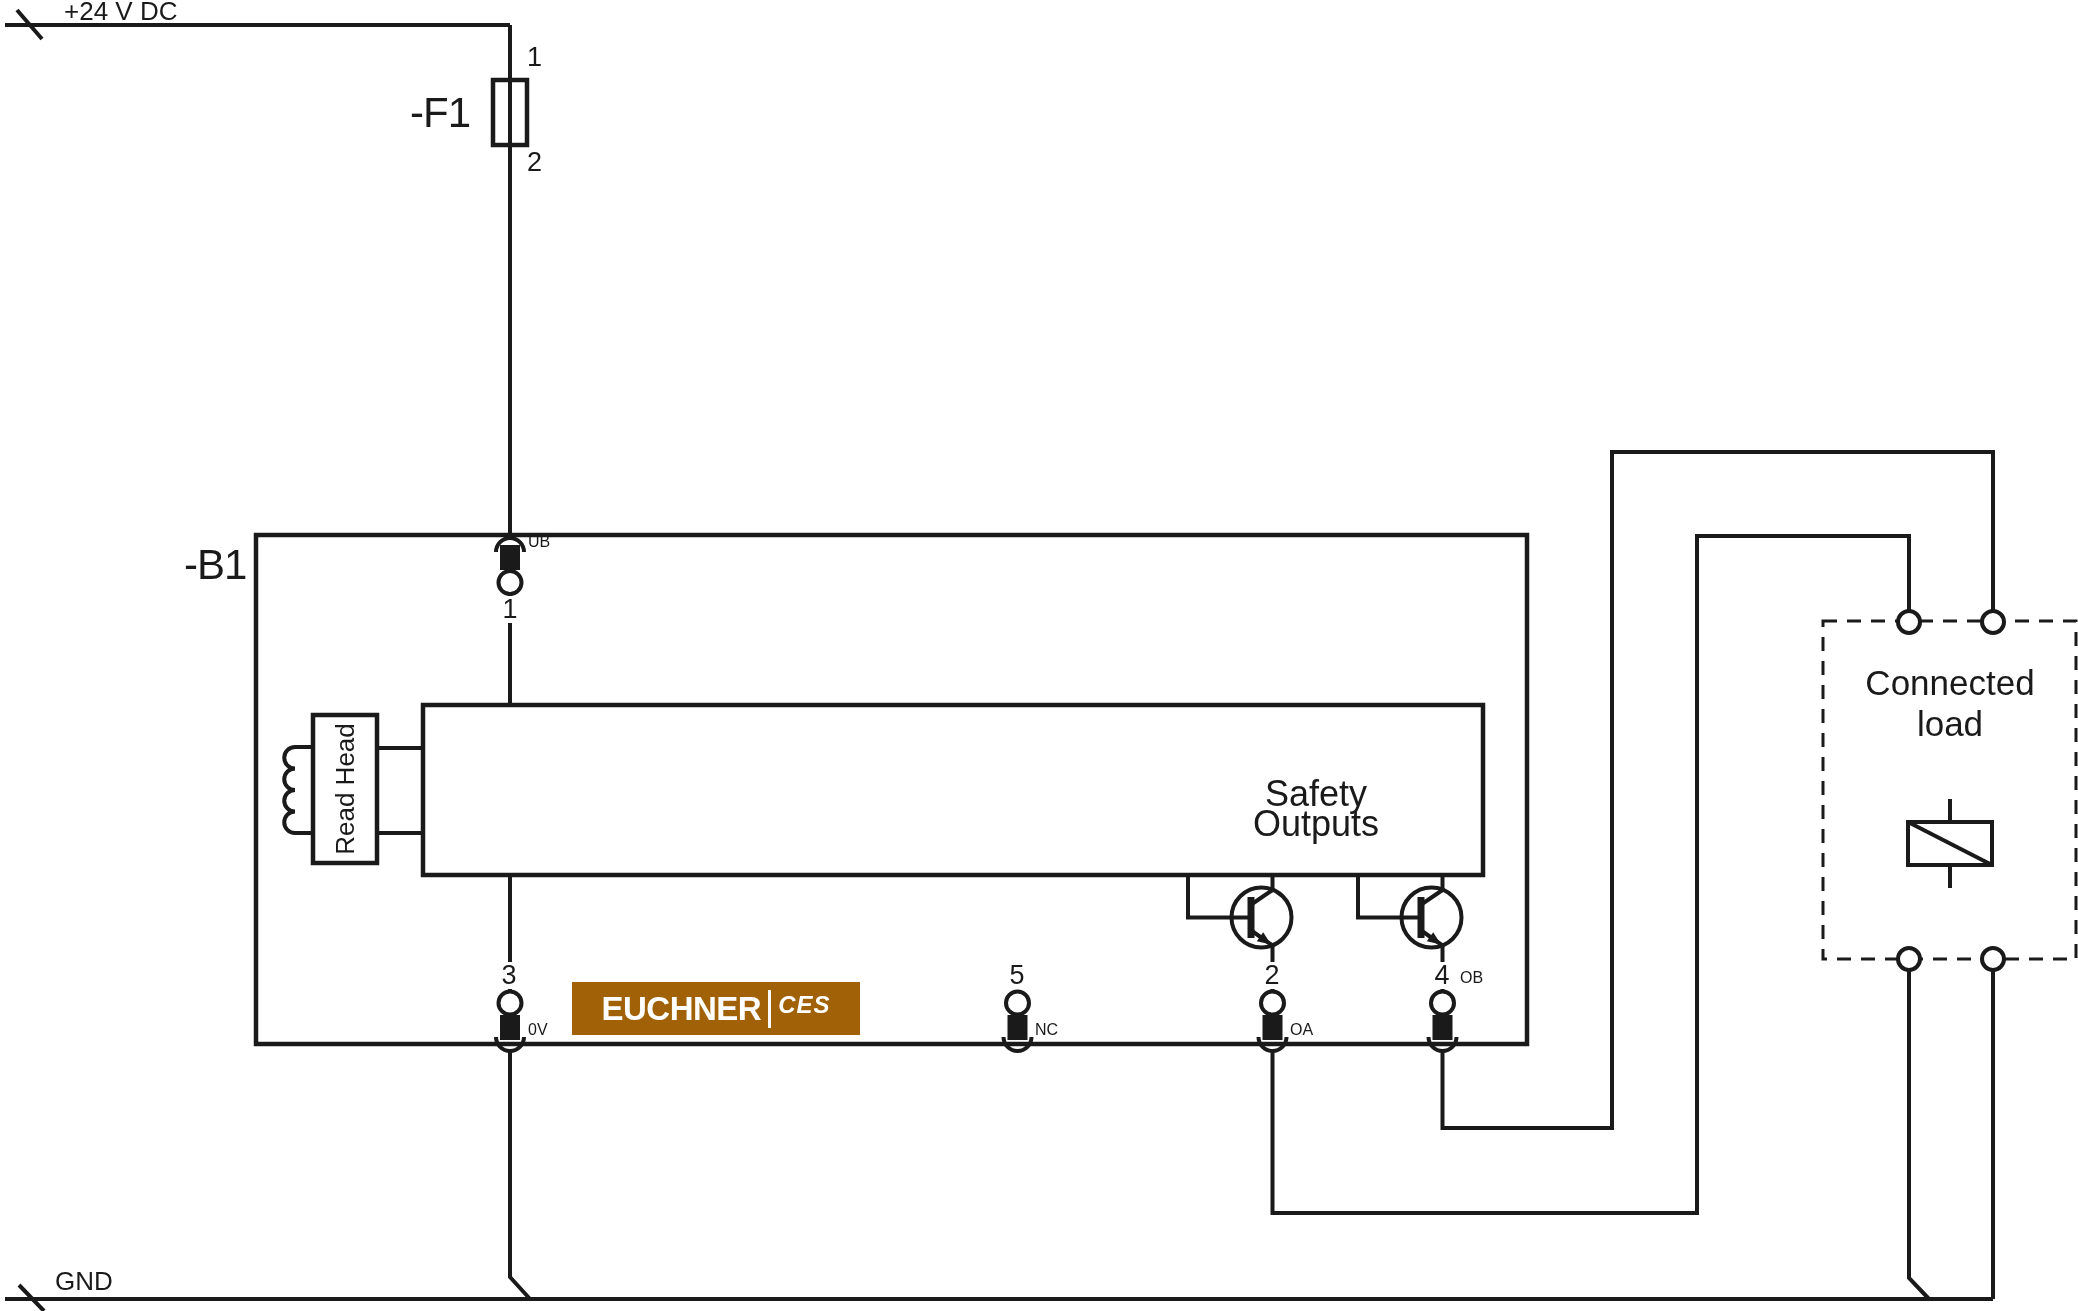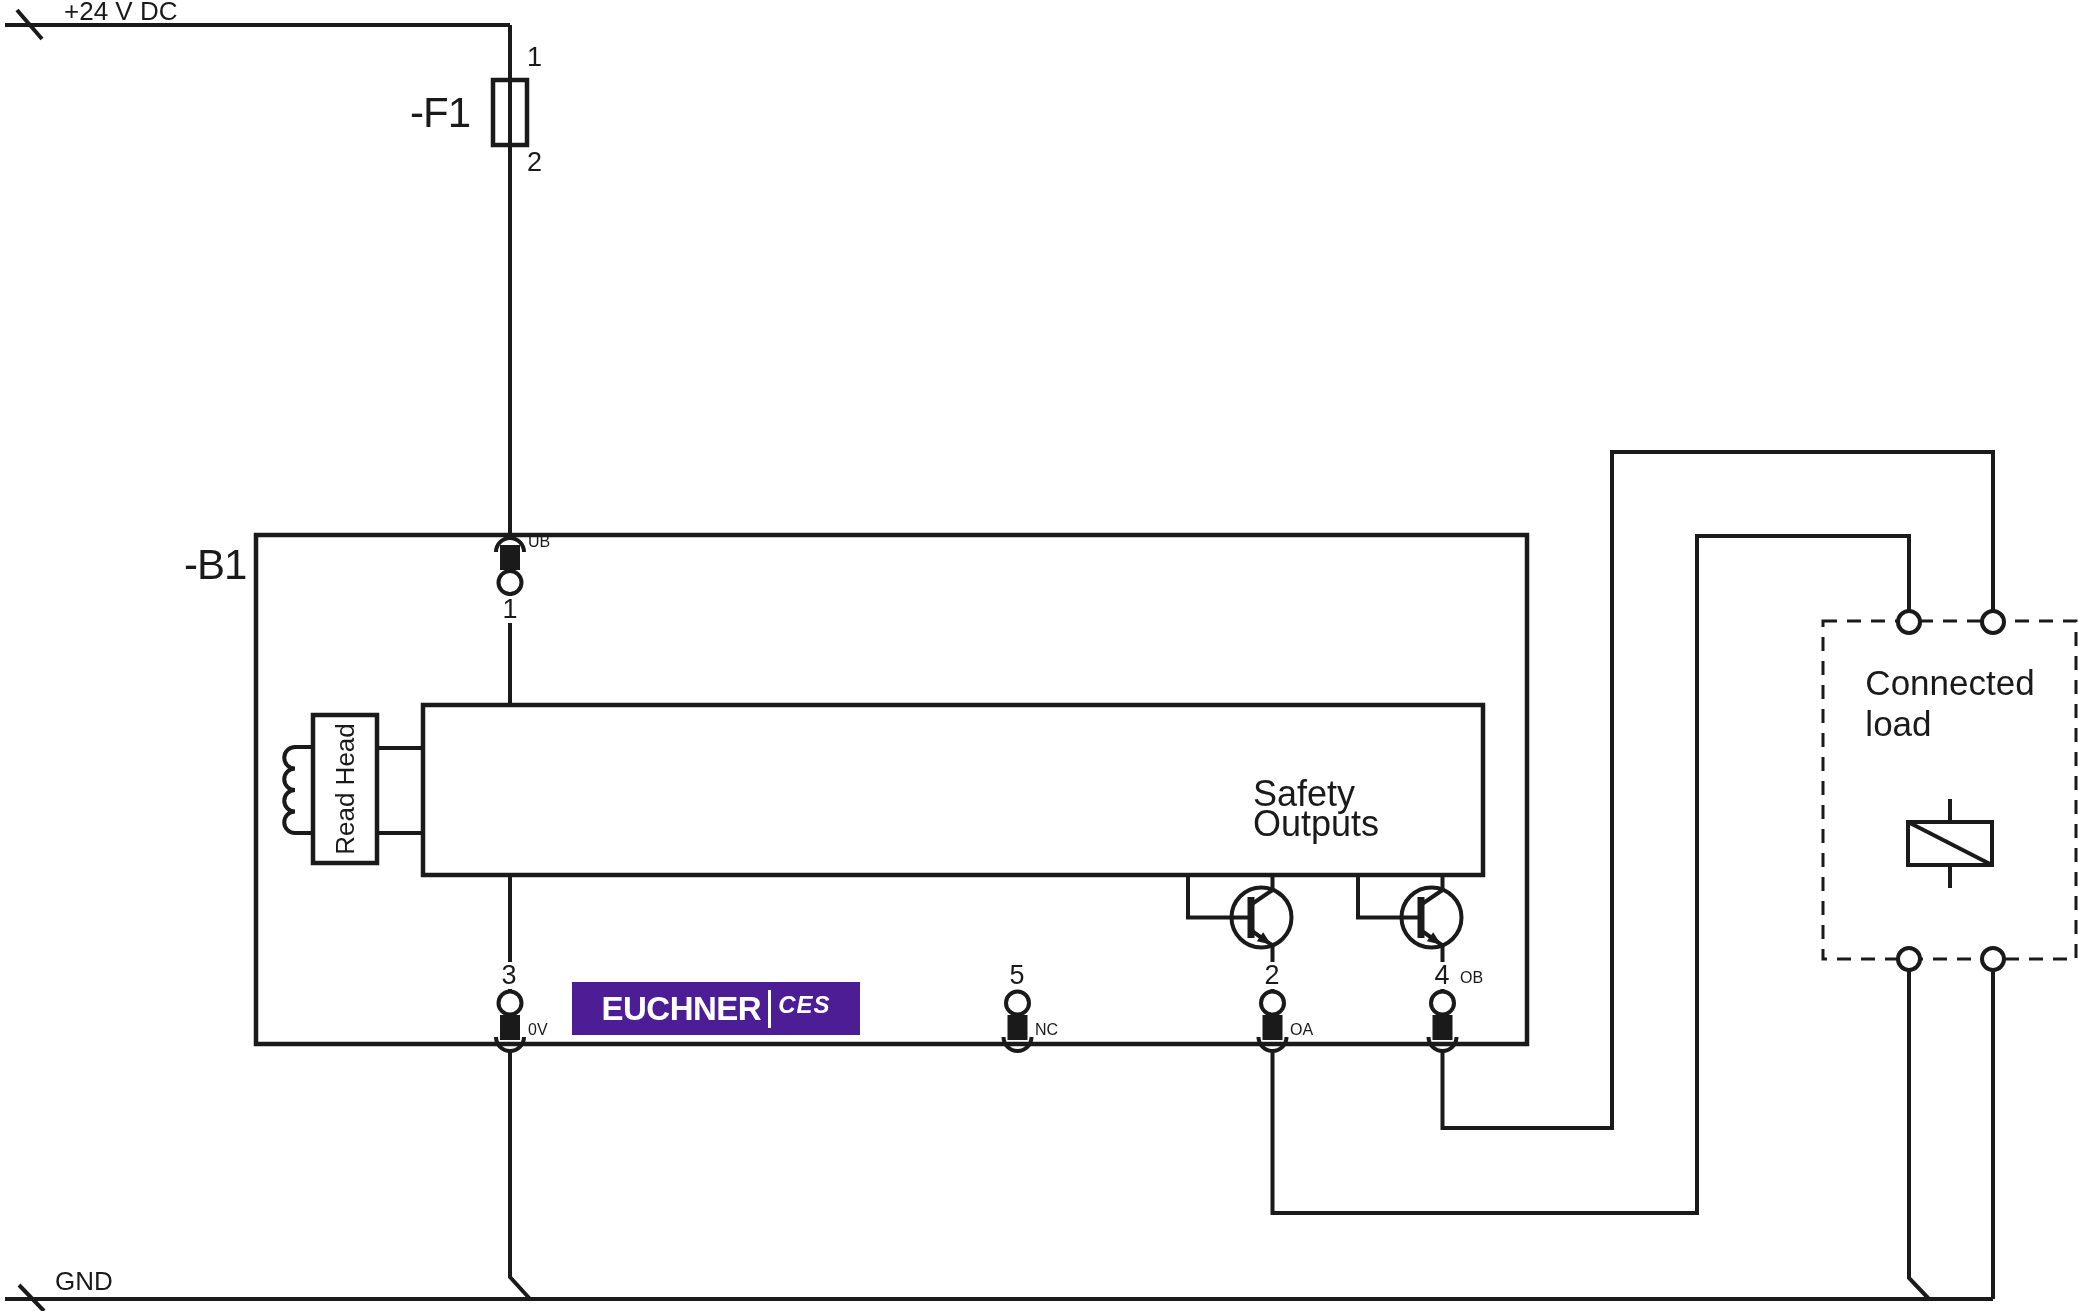--- a/index.html
+++ b/index.html
@@ -5,25 +5,25 @@
   html,body{margin:0;padding:0;background:#ffffff;}
   body{width:2078px;height:1311px;position:relative;overflow:hidden;
        font-family:"Liberation Sans",sans-serif;color:#1a1a1a;}
   .stage{position:absolute;left:0;top:0;width:1702px;height:1311px;}
   svg{position:absolute;left:0;top:0;}
   .lbl{position:absolute;white-space:nowrap;color:#1a1a1a;line-height:1;}
   .rail{font-size:26px;}
   .ref{font-size:42px;letter-spacing:-1px;}
   .pin{font-size:27px;background:#ffffff;padding:0 3px;transform:translateX(-50%);}
   .sig{font-size:16px;}
-  .two-line{transform:translateX(-50%);}
+  .two-line{text-align:center;transform:translateX(-50%);}
   .safety{font-size:36px;line-height:30px;}
   .load-lbl{font-size:35px;line-height:41px;}
   .readhead{font-size:26px;transform:translate(-50%,-50%) rotate(-90deg);}
-  .logo{position:absolute;left:572px;top:982px;width:288px;height:53px;background:#4c1d95;
+  .logo{position:absolute;left:572px;top:982px;width:288px;height:53px;background:#a16207;
         display:flex;align-items:center;justify-content:center;}
   .logo .brand{color:#ffffff;font-weight:900;font-size:33px;letter-spacing:-0.5px;}
   .logo .bar{width:3px;height:38px;background:#ffffff;margin:0 7px;}
   .logo .series{color:#ffffff;font-style:italic;font-size:24px;font-weight:600;
                 transform:translateY(-4px);letter-spacing:1px;}
 </style>
 </head>
 <body>
 
 <div class="stage">

